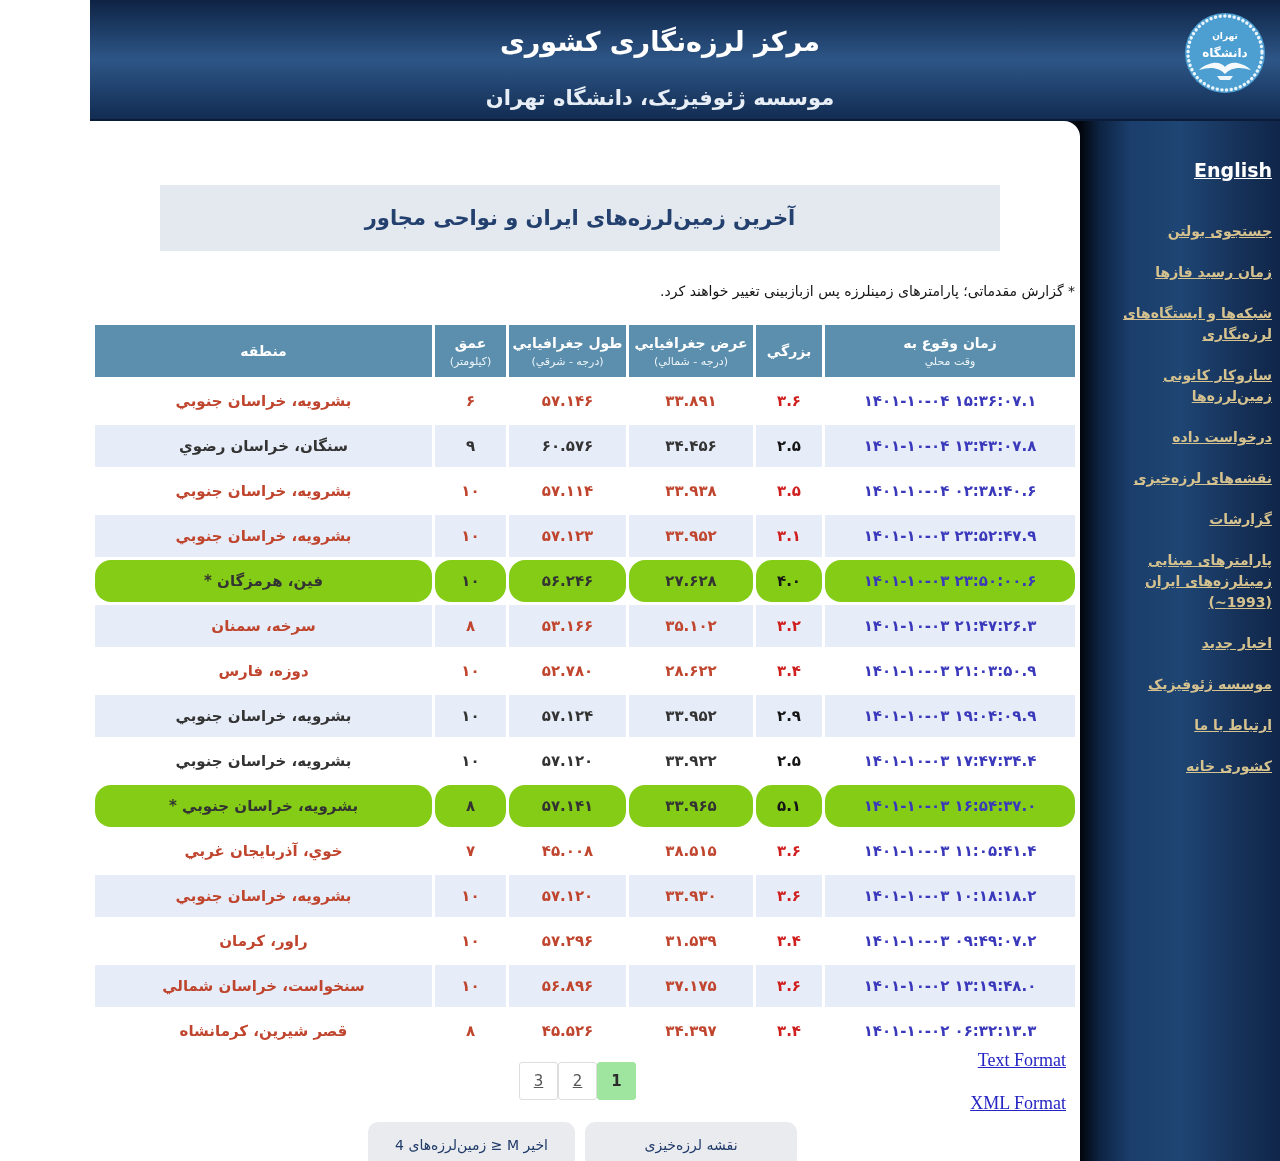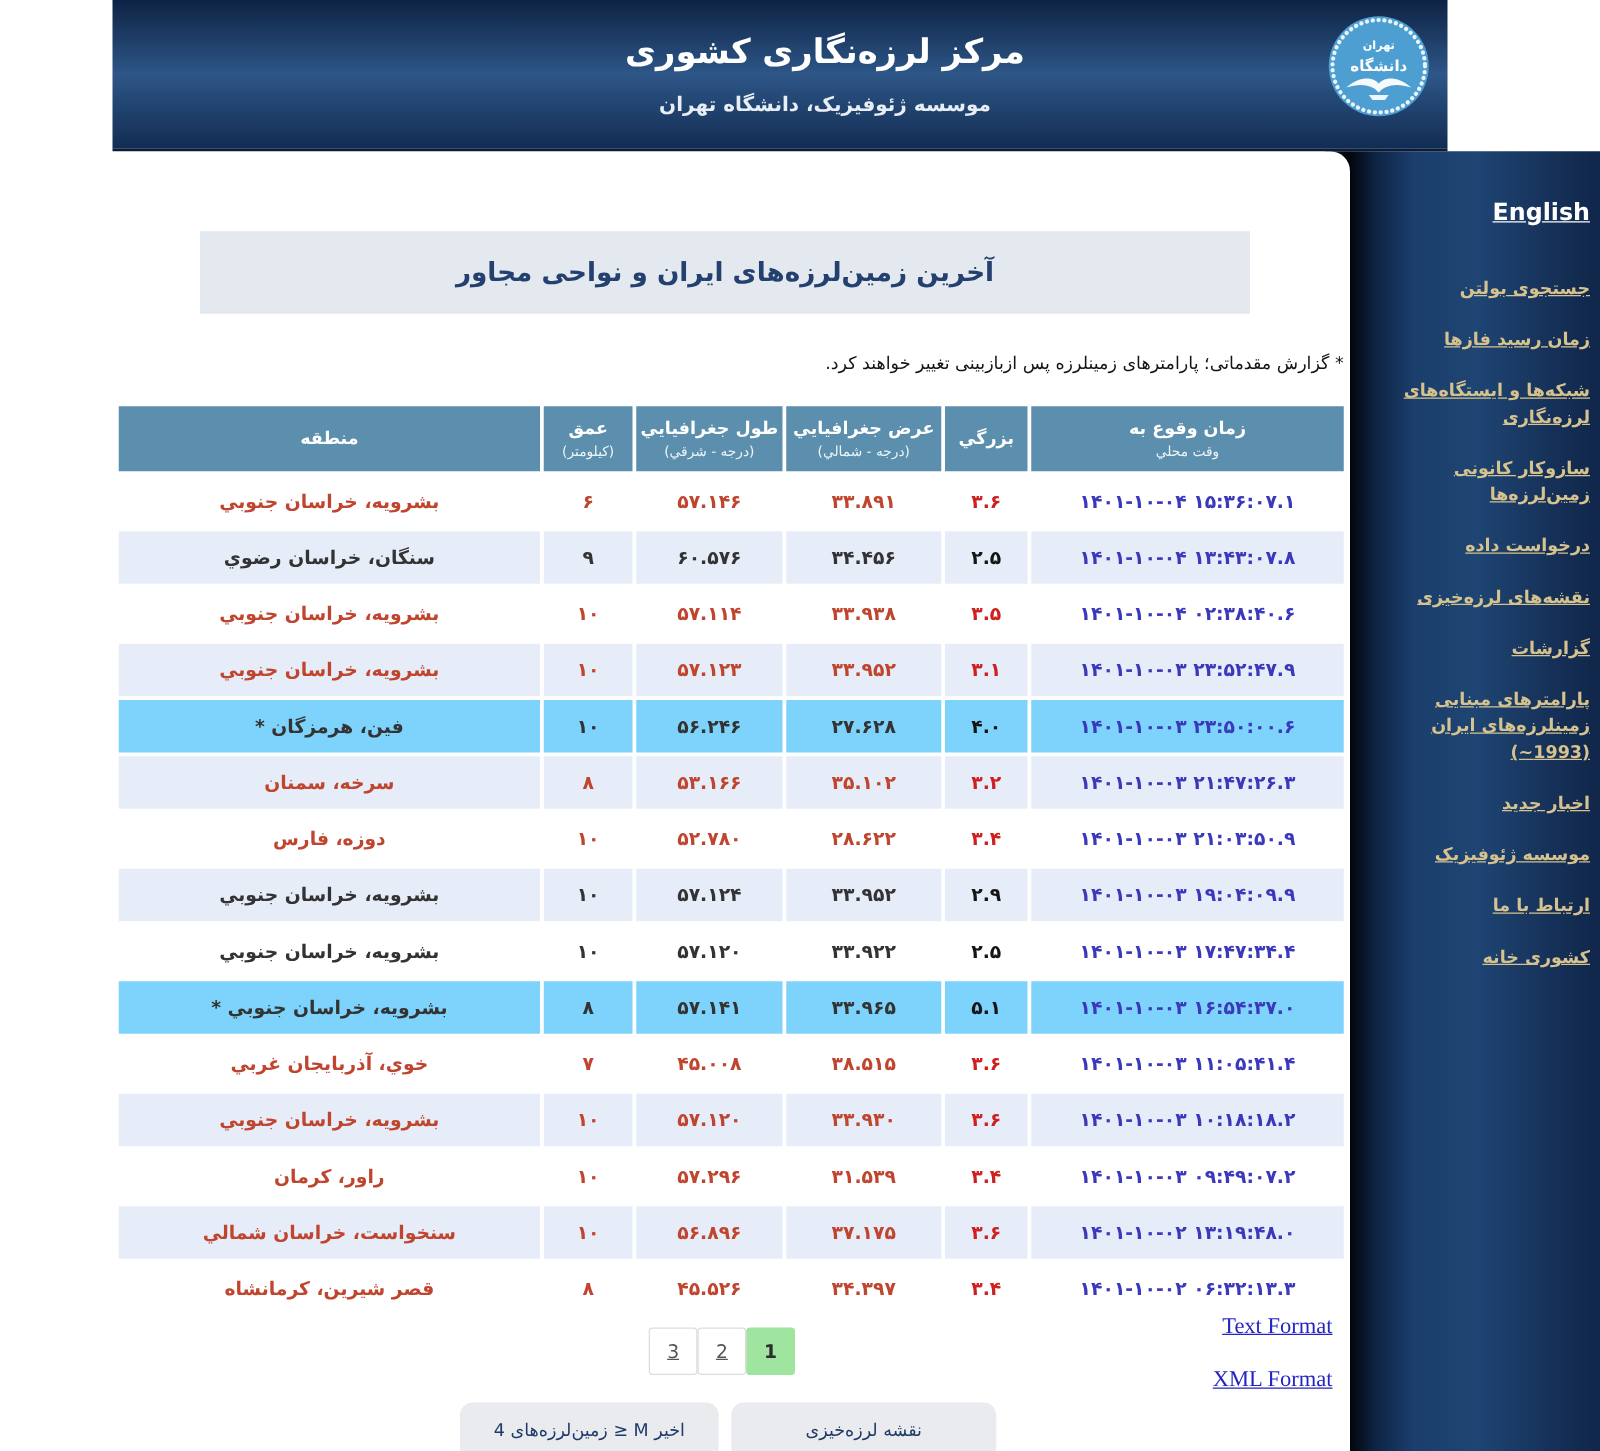--- a/index.html
+++ b/index.html
@@ -1,25 +1,25 @@
 <!DOCTYPE html>
 <html lang="fa"><head>
 <meta charset="utf-8">
 <style>
   * { margin:0; padding:0; box-sizing:border-box; }
   body { background:#fff; font-family:"DejaVu Sans", sans-serif; }
   .stage { position:relative; width:1280px; height:1161px; background:#fff; overflow:hidden; }
 
   
-  .header { position:absolute; left:90px; top:0; width:1068px; height:121px;
+  .header { position:absolute; left:90px; top:0; width:1190px; height:121px;
             background:linear-gradient(180deg,#0e2344 0%, #2d5687 50%, #122c52 100%);
             border-bottom:2px solid #0a1c38; z-index:3;padding-left:20px; }
   .header-text { position:absolute; left:200px; top:0; width:740px; height:121px; text-align:center; direction:rtl; }
   .site-title { margin-top:26px; color:#fff; font-size:27px; font-weight:bold; }
-  .site-subtitle { margin-top:17px; color:#e8eef5; font-size:16px; font-weight:bold; }
+  .site-subtitle { margin-top:29px; color:#e8eef5; font-size:21px; font-weight:bold; }
   .logo { position:absolute; right:14px; top:12px; width:82px; height:82px; }
 
   
   .sidebar { position:absolute; left:1060px; top:121px; width:220px; height:1040px;
              background:linear-gradient(90deg,#0a1626 0%, #02050b 9%, #0d2342 18%, #1b3e6c 32%, #1e4573 55%, #152f56 85%, #10264a 100%);
              z-index:1; }
   .sidebar-inner { padding:38px 8px 0 34px; direction:rtl; text-align:right; }
   .english-link { display:block; color:#ffffff; font-size:19px; font-weight:bold;
                   text-decoration:underline; direction:ltr; text-align:right; margin-bottom:40px; cursor:pointer; }
   .side-link { display:block; color:#d5c28e; font-size:14px; font-weight:bold; line-height:21px;
@@ -38,21 +38,21 @@
                  border-collapse:separate; border-spacing:3px; direction:rtl; }
   table.quakes th { background:#5b8fad; color:#fff; text-align:center; vertical-align:middle;
                     height:52px; font-size:14px; font-weight:bold; padding:2px; }
   .h-sub { font-size:11px; font-weight:normal; margin-top:4px; color:#eef5f9; }
   table.quakes td { height:42px; text-align:center; vertical-align:middle;
                     font-weight:bold; font-size:15px; padding:0 4px; }
   td.region { text-align:right; padding-right:8px; font-size:15.5px; }
   td.time { direction:ltr; color:#3b39bb; font-size:14.5px; }
   tr.white td { background:#ffffff; }
   tr.blue  td { background:#e7edf8; }
-  tr.pink  td { background:#7dd3fc; }
+  tr.pink  td { background:#84cc16;border-radius:16px; }
   tr.red td.region, tr.red td.depth, tr.red td.lon, tr.red td.lat { color:#c0452e; }
   tr.red td.mag { color:#d01f1f; }
   tr.black td.region, tr.black td.depth, tr.black td.lon, tr.black td.lat { color:#333; }
   tr.black td.mag { color:#151515; }
 
   
   .pagination { position:absolute; left:429px; top:941px; display:flex; direction:ltr; }
   .page-box { width:39px; height:38px; display:flex; align-items:center; justify-content:center;
               background:#fff; border:1px solid #ddd; border-radius:3px; color:#555;
               font-size:15px; text-decoration:underline; cursor:pointer; }

